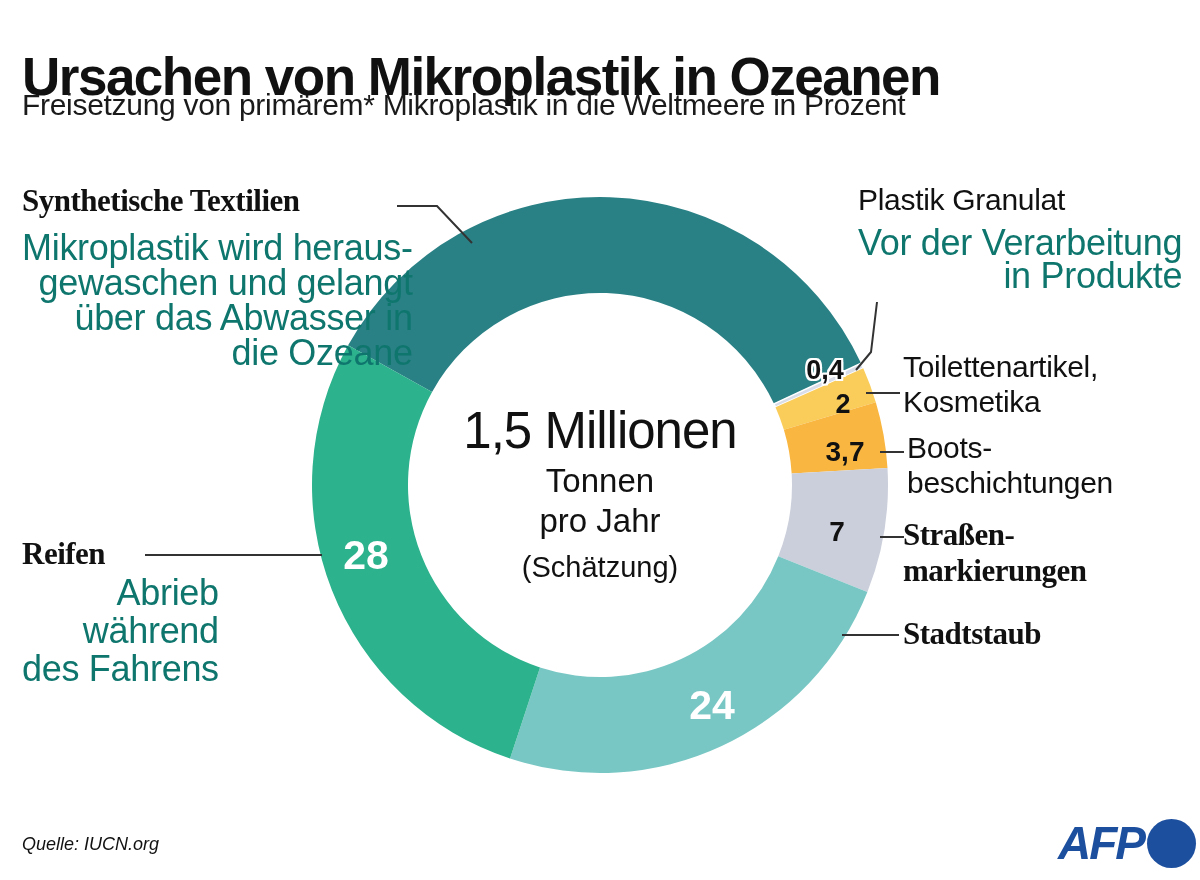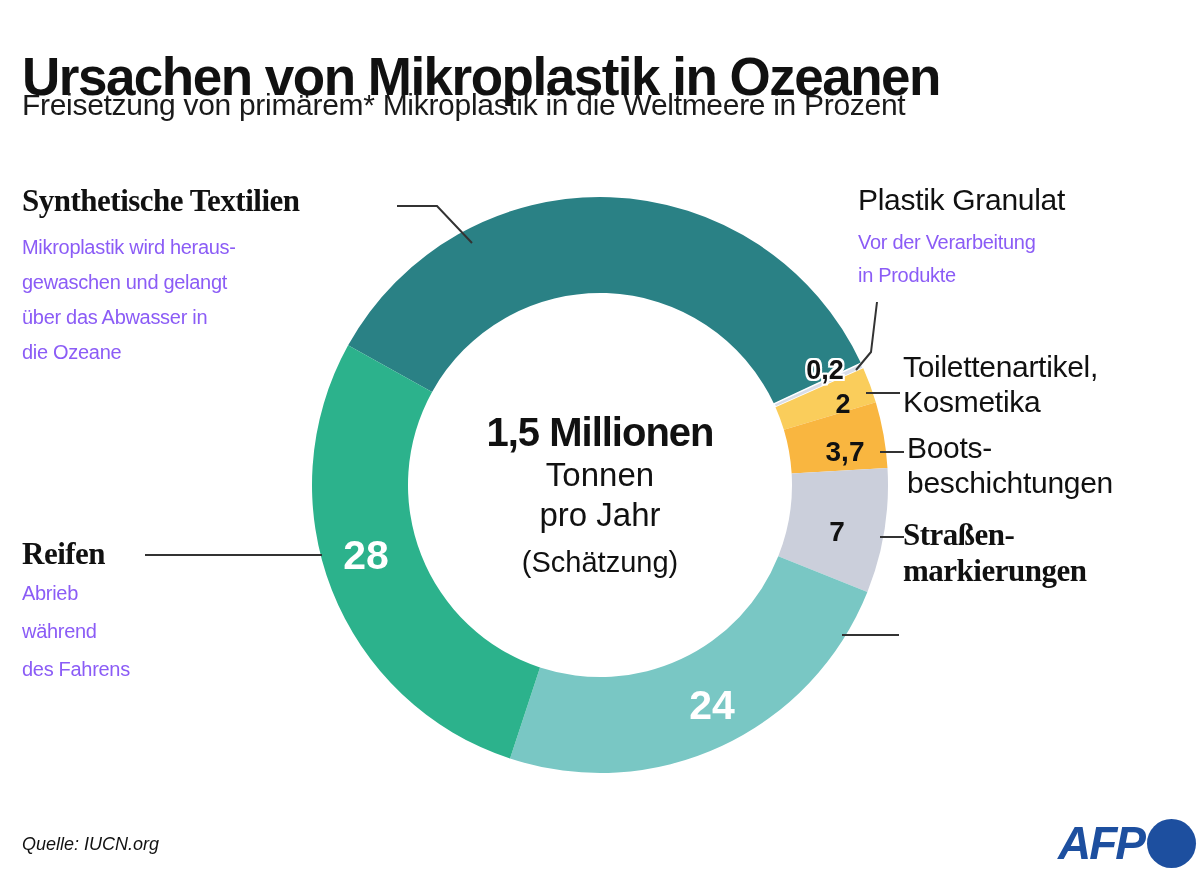--- a/index.html
+++ b/index.html
@@ -26,29 +26,29 @@
   .seg-val.outlined{
     font-size:27px;
     text-shadow:-2px -2px 0 #fff,2px -2px 0 #fff,-2px 2px 0 #fff,2px 2px 0 #fff,
                  0 -2px 0 #fff,0 2px 0 #fff,-2px 0 0 #fff,2px 0 0 #fff;
   }
   
   .center-label{
     position:absolute;left:600px;top:494px;transform:translate(-50%,-50%);
     text-align:center;white-space:nowrap;color:#111;
   }
-  .center-l1{font-size:40px;font-weight:700;letter-spacing:-1px;line-height:1.15;}
+  .center-l1{font-size:51px;font-weight:400;letter-spacing:-1px;line-height:1.15;}
   .center-l2{font-size:33px;line-height:1.22;}
   .center-l3{font-size:33px;line-height:1.22;}
   .center-l4{font-size:29px;line-height:1.25;margin-top:8px;}
   
   .ann{position:absolute;white-space:nowrap;}
   .ann .t-bold{font-size:31px;font-weight:700;letter-spacing:-0.5px;line-height:1.15;font-family:Liberation Serif, serif;}
   .ann .t-reg{font-size:30px;font-weight:400;letter-spacing:-0.3px;line-height:1.15;}
-  .ann .desc{font-size:20px;font-weight:400;letter-spacing:-0.3px;line-height:35px;color:#8b5cf6;}
+  .ann .desc{font-size:36px;font-weight:400;letter-spacing:-0.3px;line-height:35px;color:#0f766e;text-align:right;}
   .ann-syn{left:22px;top:183px;}
   .ann-syn .desc{margin-top:11px;}
   .ann-reifen{left:22px;top:536px;}
   .ann-reifen .desc{margin-top:2px;line-height:38px;}
   .ann-granulat{left:858px;top:183px;}
   .ann-granulat .desc{margin-top:8px;line-height:33px;}
   .ann-toiletten{left:903px;top:350px;line-height:35px;}
   .ann-boots{left:907px;top:431px;line-height:35px;}
   .ann-strassen{left:903px;top:517px;line-height:36px;}
   .ann-stadtstaub{left:903px;top:616px;}
@@ -81,21 +81,21 @@
       <polyline class="leader" points="397,206 437,206 472,243"></polyline>
       <polyline class="leader" points="145,555 322,555"></polyline>
       <polyline class="leader" points="877,302 871,352 856,370"></polyline>
       <polyline class="leader" points="866,393 900,393"></polyline>
       <polyline class="leader" points="880,452 904,452"></polyline>
       <polyline class="leader" points="880,537 904,537"></polyline>
       <polyline class="leader" points="842,635 899,635"></polyline>
     </g>
   </svg>
 
-  <div class="seg-val dark outlined" style="left:825px;top:370px;">0,2</div>
+  <div class="seg-val dark outlined" style="left:825px;top:370px;">0,4</div>
   <div class="seg-val dark" style="left:843px;top:404px;font-size:27px;">2</div>
   <div class="seg-val dark" style="left:845px;top:452px;">3,7</div>
   <div class="seg-val dark" style="left:837px;top:532px;">7</div>
   <div class="seg-val light" style="left:712px;top:705px;">24</div>
   <div class="seg-val light" style="left:366px;top:555px;">28</div>
 
   <div class="center-label">
     <div class="center-l1">1,5 Millionen</div>
     <div class="center-l2">Tonnen</div>
     <div class="center-l3">pro Jahr</div>
@@ -137,20 +137,23 @@
   <div class="ann ann-boots">
     <div class="t-reg">Boots-</div>
     <div class="t-reg">beschichtungen</div>
   </div>
 
   <div class="ann ann-strassen">
     <div class="t-bold">Straßen-</div>
     <div class="t-bold">markierungen</div>
   </div>
 
+  <div class="ann ann-stadtstaub">
+    <div class="t-bold">Stadtstaub</div>
+  </div>
 
   <div class="footer-source">Quelle: IUCN.org</div>
   <div class="afp-logo">
     <span class="afp-text">AFP</span>
     <span class="afp-dot"></span>
   </div>
 
 </div>
 
 </body></html>

